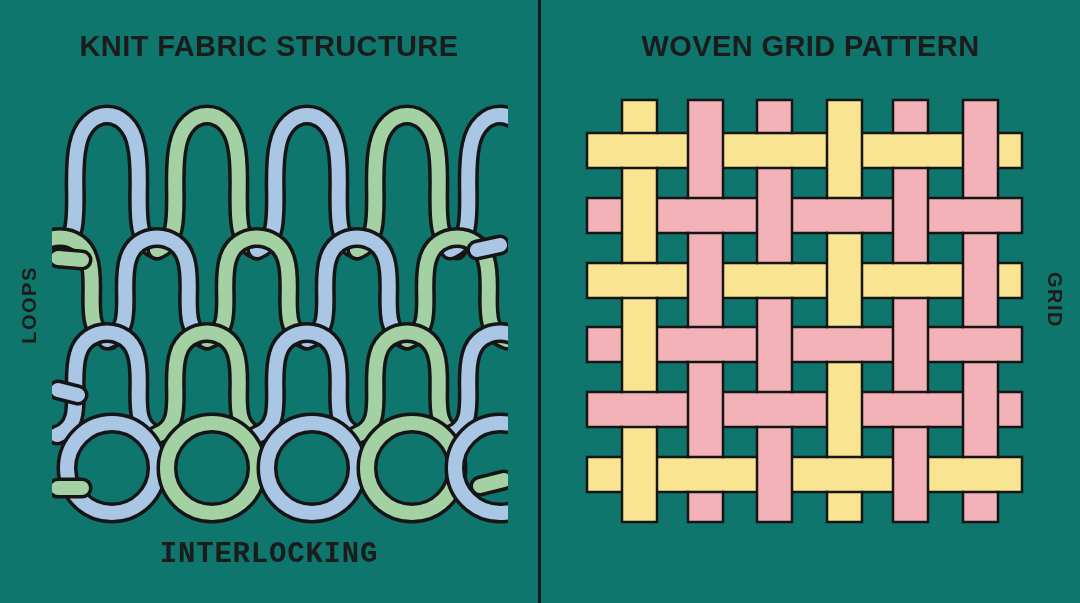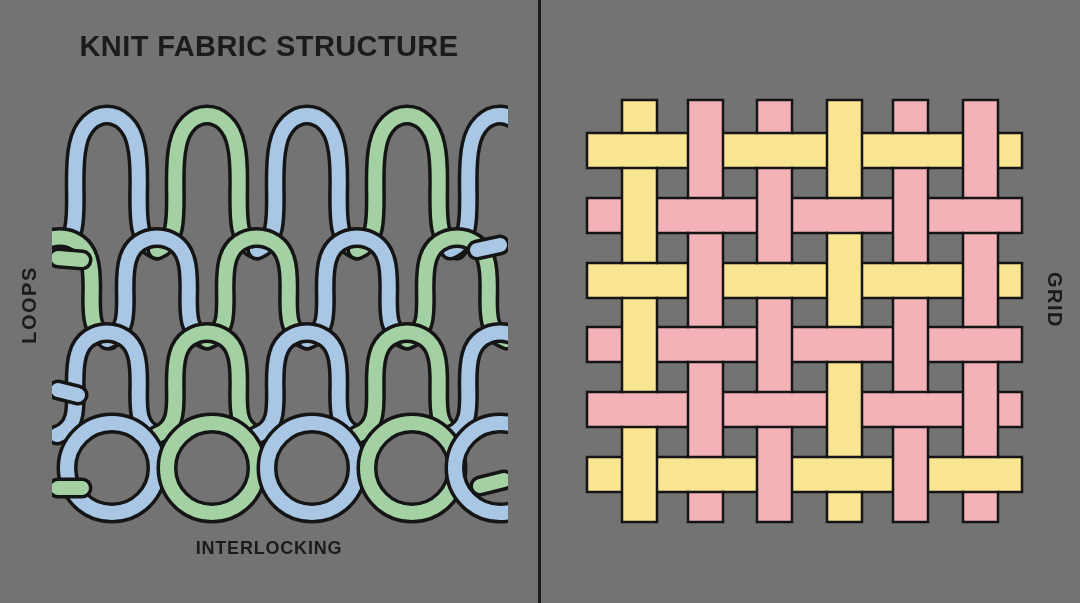--- a/index.html
+++ b/index.html
@@ -14,40 +14,40 @@
   .panel.left{left:0;width:538px;}
   .panel.right{left:541px;width:539px;}
   .title{
     position:absolute;top:30px;left:0;width:100%;
     margin:0;text-align:center;
     font-size:29px;font-weight:bold;letter-spacing:.4px;
   }
   .caption{
     position:absolute;top:538px;left:0;width:100%;
     text-align:center;
-    font-size:18px;font-weight:bold;letter-spacing:.8px;
+    font-size:29px;font-weight:bold;letter-spacing:.8px;font-family:Liberation Mono, monospace;
   }
   .side-label{
     position:absolute;
     font-size:20px;font-weight:bold;letter-spacing:1.5px;
     white-space:nowrap;
   }
   .side-label.loops{left:29px;top:305px;transform:translate(-50%,-50%) rotate(-90deg);}
   .side-label.grid{left:513px;top:300px;transform:translate(-50%,-50%) rotate(90deg);}
   .divider{
     position:absolute;left:538px;top:0;width:3px;height:603px;
   }
   svg.diagram{position:absolute;display:block;}
   svg.knit{left:52px;top:90px;}
   svg.weave{left:44px;top:95px;}
 </style>
 </head>
 <body>
 
-<div class="canvas" style="--ink: #1b1b1b; background: #737373;">
+<div class="canvas" style="--ink: #1b1b1b; background: #0f766e;">
 
   <section class="panel left">
     <h1 class="title">KNIT FABRIC STRUCTURE</h1>
     <div class="side-label loops">LOOPS</div>
     <svg class="diagram knit" width="456" height="435" viewBox="0 0 456 435" xmlns="http://www.w3.org/2000/svg">
         <path d="M 5 160 C 35 150 17 92.5 26 55 C 34 15 76 15 84 55 C 93 92.5 75 150 105 160" fill="none" stroke="#151515" stroke-width="21" stroke-linecap="round" stroke-linejoin="round"></path>
         <path d="M 5 160 C 35 150 17 92.5 26 55 C 34 15 76 15 84 55 C 93 92.5 75 150 105 160" fill="none" stroke="#A9C7E5" stroke-width="14" stroke-linecap="round" stroke-linejoin="round"></path>
         <path d="M 105 160 C 135 150 117 92.5 126 55 C 134 15 176 15 184 55 C 193 92.5 175 150 205 160" fill="none" stroke="#151515" stroke-width="21" stroke-linecap="round" stroke-linejoin="round"></path>
         <path d="M 105 160 C 135 150 117 92.5 126 55 C 134 15 176 15 184 55 C 193 92.5 175 150 205 160" fill="none" stroke="#A3D1A3" stroke-width="14" stroke-linecap="round" stroke-linejoin="round"></path>
         <path d="M 205 160 C 235 150 217 92.5 226 55 C 234 15 276 15 284 55 C 293 92.5 275 150 305 160" fill="none" stroke="#151515" stroke-width="21" stroke-linecap="round" stroke-linejoin="round"></path>
@@ -96,20 +96,21 @@
         <path d="M 6 398 L 30 398" fill="none" stroke="#A3D1A3" stroke-width="14" stroke-linecap="round" stroke-linejoin="round"></path>
         <path d="M 428 396 L 452 390" fill="none" stroke="#151515" stroke-width="21" stroke-linecap="round" stroke-linejoin="round"></path>
         <path d="M 428 396 L 452 390" fill="none" stroke="#A3D1A3" stroke-width="14" stroke-linecap="round" stroke-linejoin="round"></path>
       </svg>
     <div class="caption">INTERLOCKING</div>
   </section>
 
   <div class="divider" style="background: rgb(27, 27, 27);"></div>
 
   <section class="panel right">
+    <h1 class="title">WOVEN GRID PATTERN</h1>
     <div class="side-label grid">GRID</div>
     <svg class="diagram weave" width="440" height="432" viewBox="0 0 440 432" xmlns="http://www.w3.org/2000/svg">
         <rect x="2" y="38" width="435" height="35" fill="#F8E491" stroke="#151515" stroke-width="2.5"></rect>
         <rect x="2" y="103" width="435" height="35" fill="#F2B2B8" stroke="#151515" stroke-width="2.5"></rect>
         <rect x="2" y="168" width="435" height="35" fill="#F8E491" stroke="#151515" stroke-width="2.5"></rect>
         <rect x="2" y="232" width="435" height="35" fill="#F2B2B8" stroke="#151515" stroke-width="2.5"></rect>
         <rect x="2" y="297" width="435" height="35" fill="#F2B2B8" stroke="#151515" stroke-width="2.5"></rect>
         <rect x="2" y="362" width="435" height="35" fill="#F8E491" stroke="#151515" stroke-width="2.5"></rect>
         <rect x="37" y="5" width="35" height="422" fill="#F8E491" stroke="#151515" stroke-width="2.5"></rect>
         <rect x="103" y="5" width="35" height="422" fill="#F2B2B8" stroke="#151515" stroke-width="2.5"></rect>

